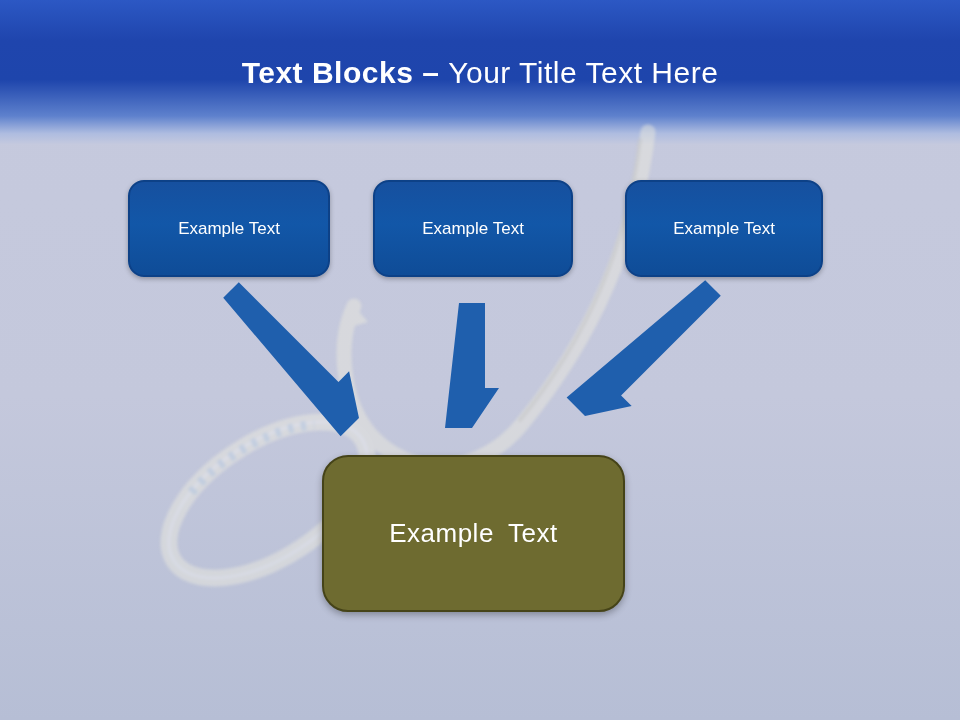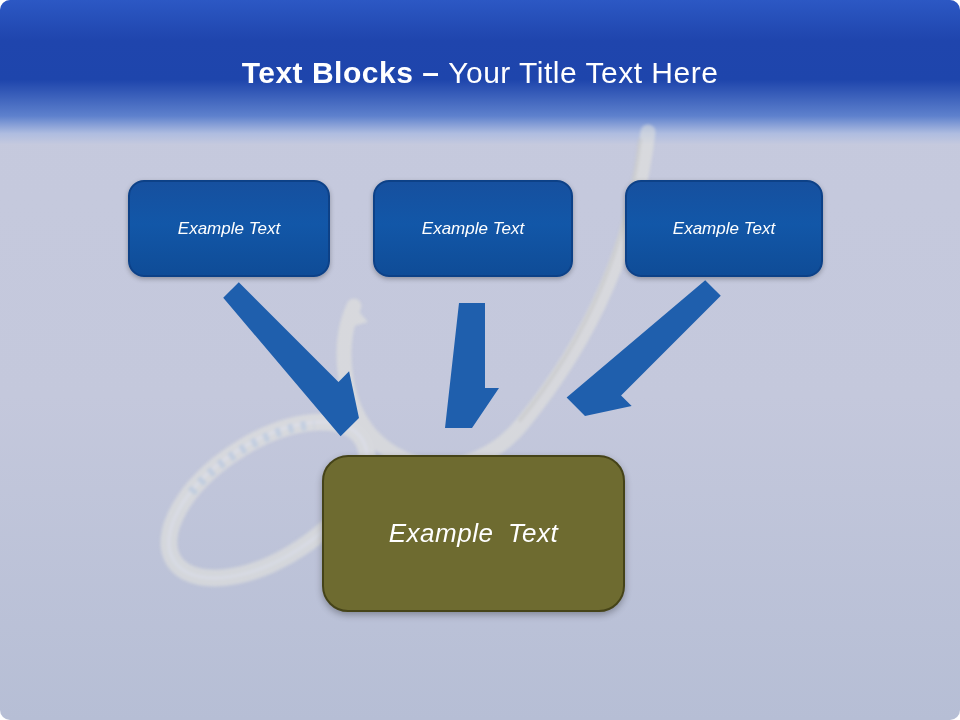--- a/index.html
+++ b/index.html
@@ -7,21 +7,20 @@
   body {
     font-family: "Liberation Sans", sans-serif;
     overflow: hidden;
   }
   .slide {
     position: relative;
     width: 960px;
     height: 720px;
     background: linear-gradient(180deg, #c6cade 0%, #c4c8dc 55%, #b6bed5 100%);
     overflow: hidden;
-    border-radius: 10px;
   }
   
   .header {
     position: absolute;
     top: 0; left: 0;
     width: 100%;
     height: 145px;
     background: linear-gradient(180deg,
       #2c58c4 0%,
       #1f45ad 28%,
@@ -54,21 +53,20 @@
   }
   
   .box {
     position: absolute;
     display: flex;
     align-items: center;
     justify-content: center;
     text-align: left;
     color: #ffffff;
     z-index: 4;
-    font-style: italic;
   }
   .top-box {
     width: 202px;
     height: 97px;
     background: linear-gradient(180deg, #16509f 0%, #1257a8 45%, #0f4c97 100%);
     border: 2px solid #0d4187;
     border-radius: 16px;
     box-shadow: 0 2px 5px rgba(0,0,0,0.28);
     font-size: 17px;
     top: 180px;

